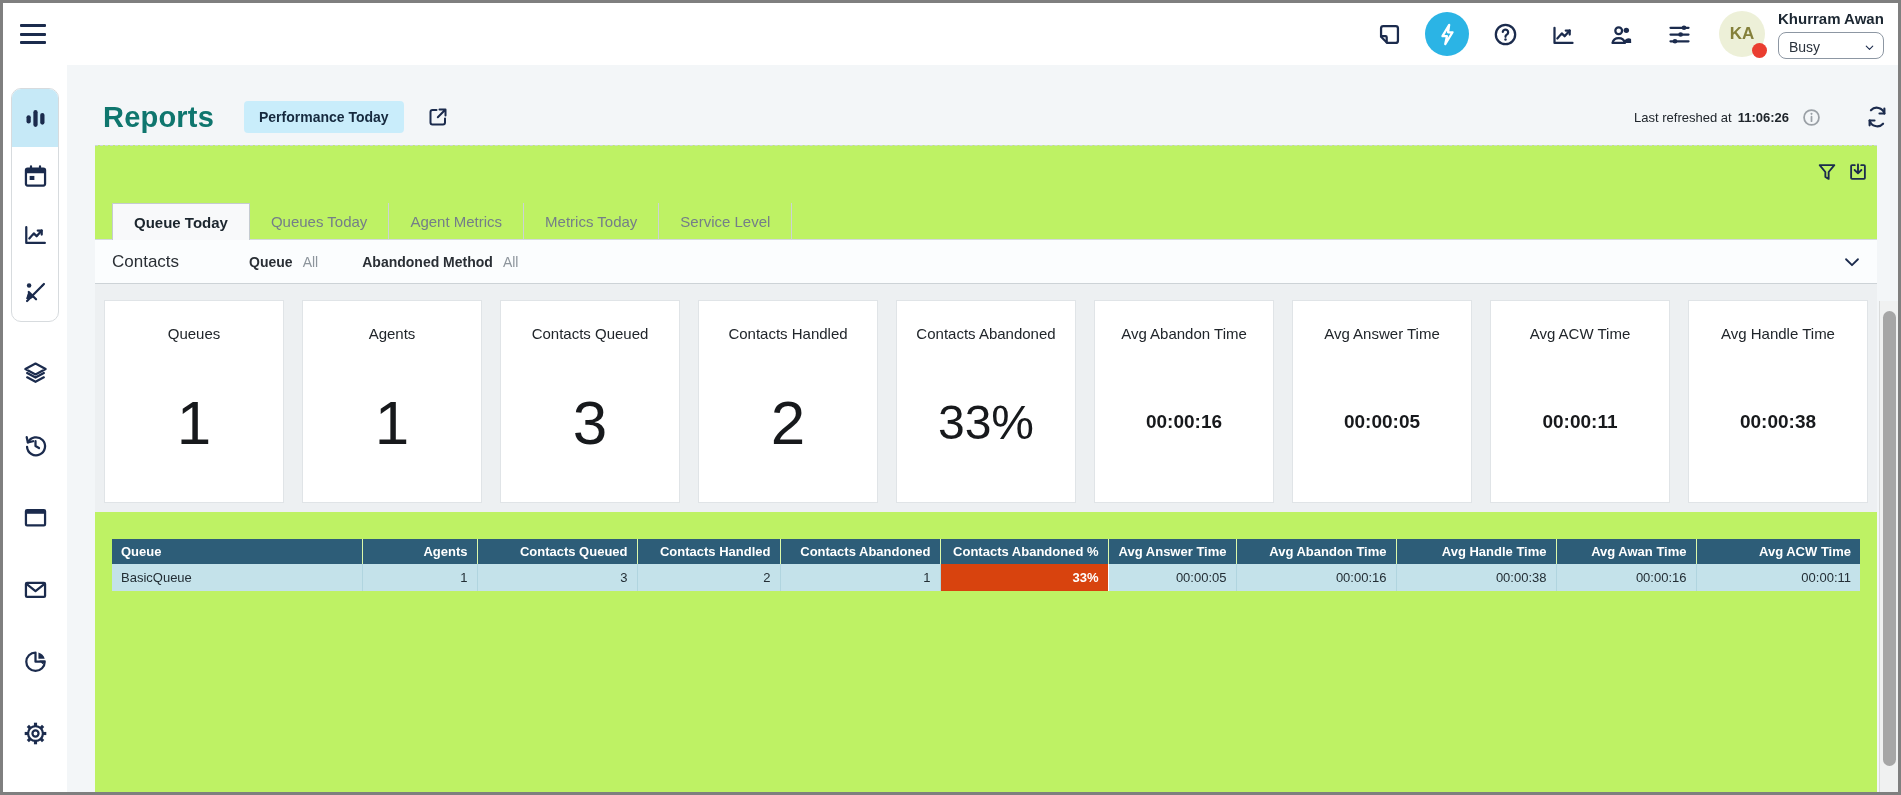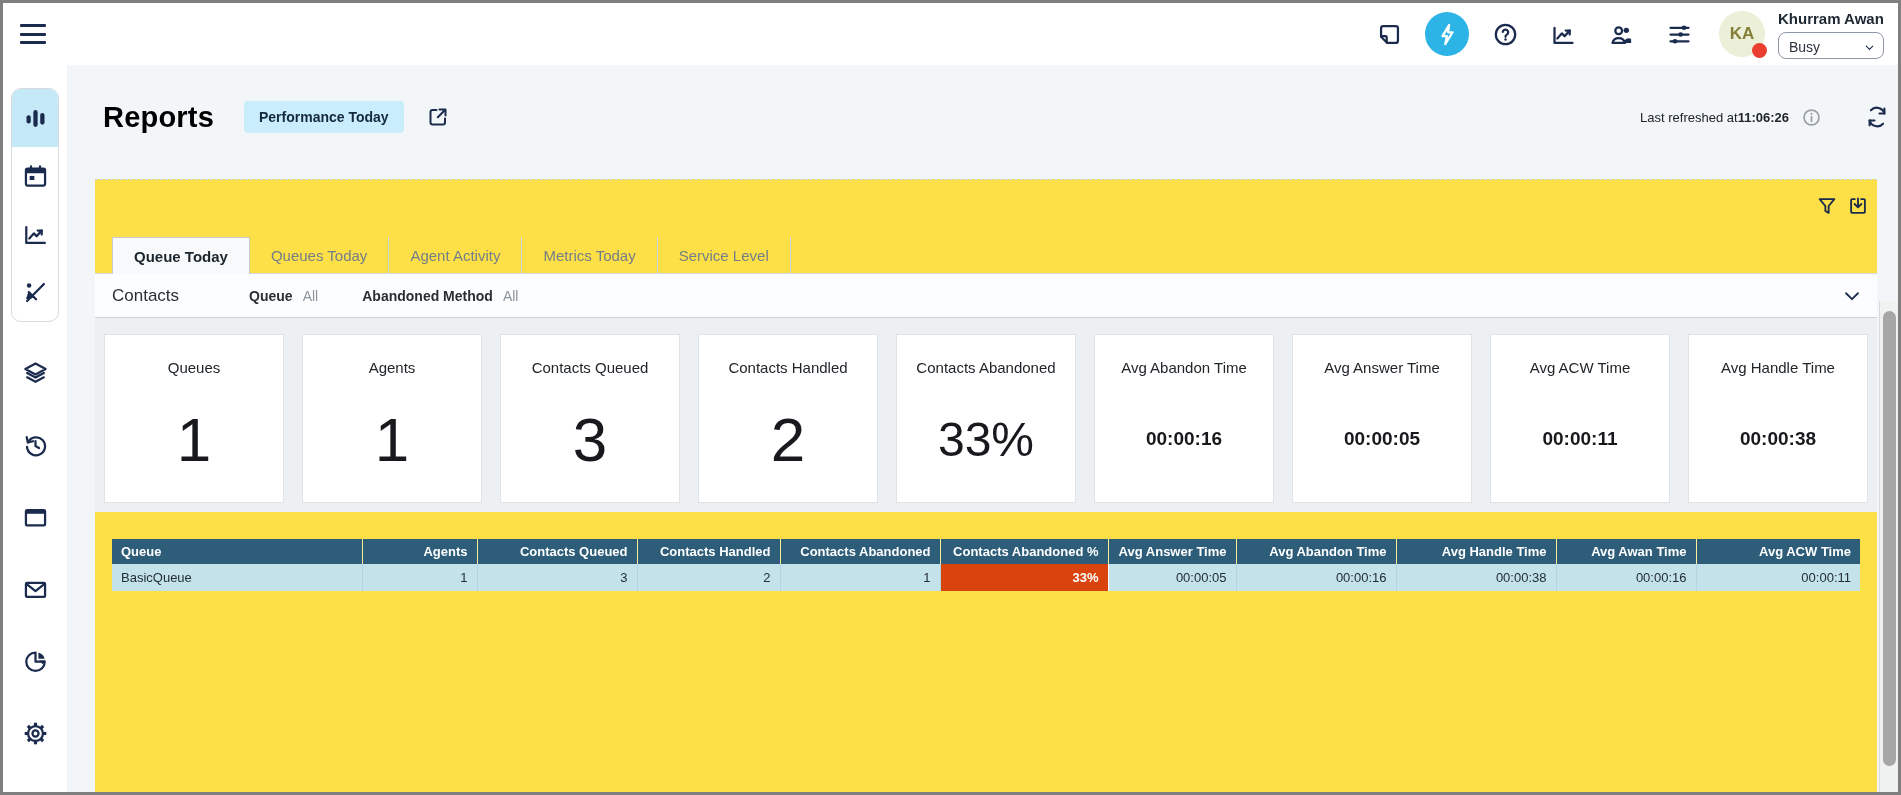--- a/index.html
+++ b/index.html
@@ -38,54 +38,54 @@
   .sidebar{width:64px;background:#fff;flex:none;display:flex;flex-direction:column;align-items:center;}
   .nav-card{margin-top:23px;width:48px;border:1px solid #d7dbde;border-radius:10px;background:#fff;overflow:hidden;}
   .nav-item{width:100%;height:58px;display:flex;align-items:center;justify-content:center;cursor:pointer;}
   .nav-item--active{background:#c6e9f7;}
   .nav-item svg,.side-extra svg{width:27px;height:27px;}
   .side-extra{margin-top:38px;display:flex;flex-direction:column;gap:45px;align-items:center;}
   .side-extra .nav-plain{cursor:pointer;display:flex;}
 
   .content{flex:1;background:var(--page-bg);position:relative;}
   .page-header{height:96px;display:flex;align-items:center;padding:8px 8px 0 36px;}
-  .page-title{font-size:29px;font-weight:700;color:#000000;letter-spacing:.2px;}
+  .page-title{font-size:29px;font-weight:700;color:#0f766e;letter-spacing:.2px;}
   .badge{margin-left:30px;background:#c9edfb;color:#15293e;font-size:14px;font-weight:700;padding:8px 15px;border-radius:4px;}
   .extlink{margin-left:22px;display:flex;cursor:pointer;}
   .extlink svg{width:24px;height:24px;}
   .refresh-area{margin-left:auto;display:flex;align-items:center;font-size:13px;color:#20262c;}
-  .refresh-time{font-weight:700;margin-left:0;}
+  .refresh-time{font-weight:700;margin-left:6px;}
   .info-icon{margin-left:12px;display:flex;cursor:pointer;}
   .info-icon svg{width:21px;height:21px;}
   .refresh-btn{margin-left:42px;display:flex;cursor:pointer;}
   .refresh-btn svg{width:26px;height:26px;}
 
   
-  .panel{position:absolute;left:28px;top:114px;width:1782px;bottom:0;background:#fde047;border-top:1px dashed #ccd4d9;}
+  .panel{position:absolute;left:28px;top:80px;width:1782px;bottom:0;background:#bef264;border-top:1px dashed #ccd4d9;}
   .panel-toolbar{height:57px;position:relative;}
   .tool-icon{position:absolute;top:15px;display:flex;cursor:pointer;}
   .tool-icon svg{width:22px;height:22px;}
   .tool-filter{right:39px;}
   .tool-download{right:8px;}
 
   .tab-bar{display:flex;align-items:stretch;height:37px;border-bottom:1px solid #d3d9dd;padding-left:17px;}
   .tab{display:flex;align-items:center;padding:0 21px;font-size:15px;color:#747e88;border-right:1px solid #ccd2d6;cursor:pointer;white-space:nowrap;}
   .tab--active{background:#f8f9fa;border:1px solid #c5cbd0;border-bottom:none;color:#1b252d;font-weight:700;margin-bottom:-1px;}
 
   .controls-row{height:44px;background:#fbfdfe;border-bottom:1px solid #cdd3d7;display:flex;align-items:center;padding:0 14px 0 17px;}
   .controls-title{font-size:17px;color:#2a2f35;}
   .filter-group{display:flex;align-items:baseline;gap:10px;cursor:pointer;}
   .fg-1{margin-left:70px;}
   .fg-2{margin-left:44px;}
   .fname{font-weight:700;font-size:14px;color:#2a2f35;}
   .fval{font-size:14px;color:#8d959c;}
   .controls-chevron{margin-left:auto;display:flex;cursor:pointer;}
   .controls-chevron svg{width:22px;height:22px;}
 
-  .cards-area{height:194px;background:#edf0f2;display:flex;gap:18px;padding:16px 9px 9px;}
+  .cards-area{height:228px;background:#edf0f2;display:flex;gap:18px;padding:16px 9px 9px;}
   .kpi-card{flex:1;background:#fff;border:1px solid #e0e4e7;display:flex;flex-direction:column;align-items:center;}
   .kpi-label{margin-top:24px;font-size:15px;color:#21262b;white-space:nowrap;}
   .kpi-value{flex:1;display:flex;align-items:center;color:#17191c;}
   .val-num{font-size:62px;font-weight:400;}
   .val-pct{font-size:48px;font-weight:400;}
   .val-time{font-size:19px;font-weight:700;}
 
   .data-table-wrap{padding:27px 17px 0;}
   table{width:100%;border-collapse:collapse;table-layout:fixed;font-size:13px;}
   th{background:var(--th-bg);color:#fff;text-align:right;font-weight:700;padding:5px 9px;border-right:1px solid rgba(255,255,255,.45);white-space:nowrap;overflow:hidden;}
@@ -308,21 +308,21 @@
         </div>
 
         <div class="tab-bar">
           <div class="tab tab--active">
               <span>Queue Today</span>
             </div>
           <div class="tab">
               <span>Queues Today</span>
             </div>
           <div class="tab">
-              <span>Agent Activity</span>
+              <span>Agent Metrics</span>
             </div>
           <div class="tab">
               <span>Metrics Today</span>
             </div>
           <div class="tab">
               <span>Service Level</span>
             </div>
         </div>
 
         <div class="controls-row">

